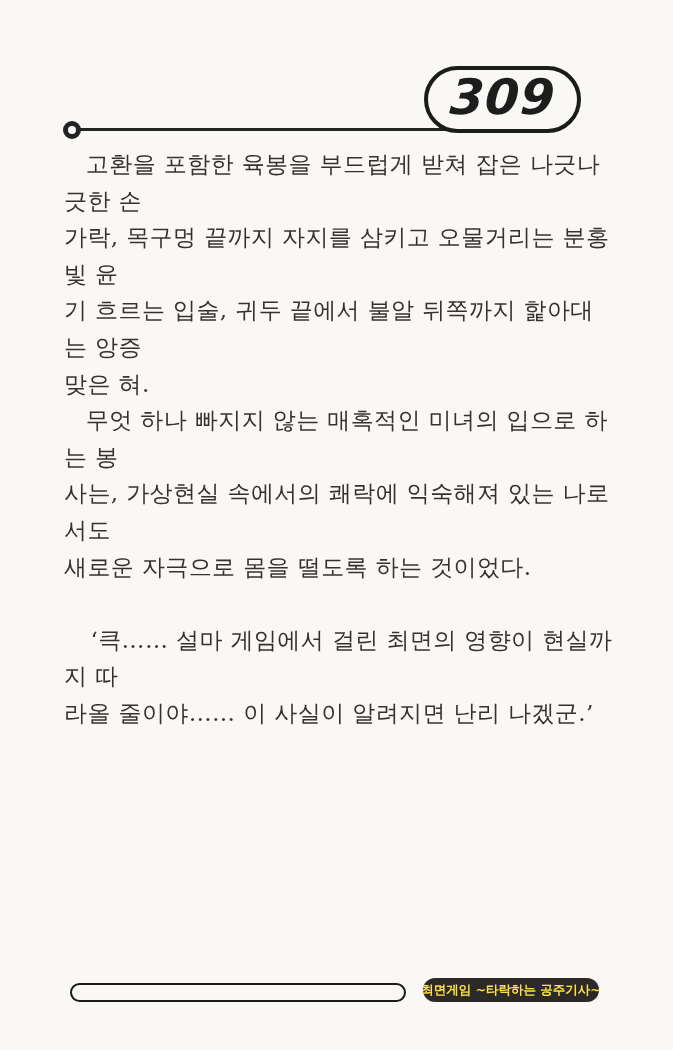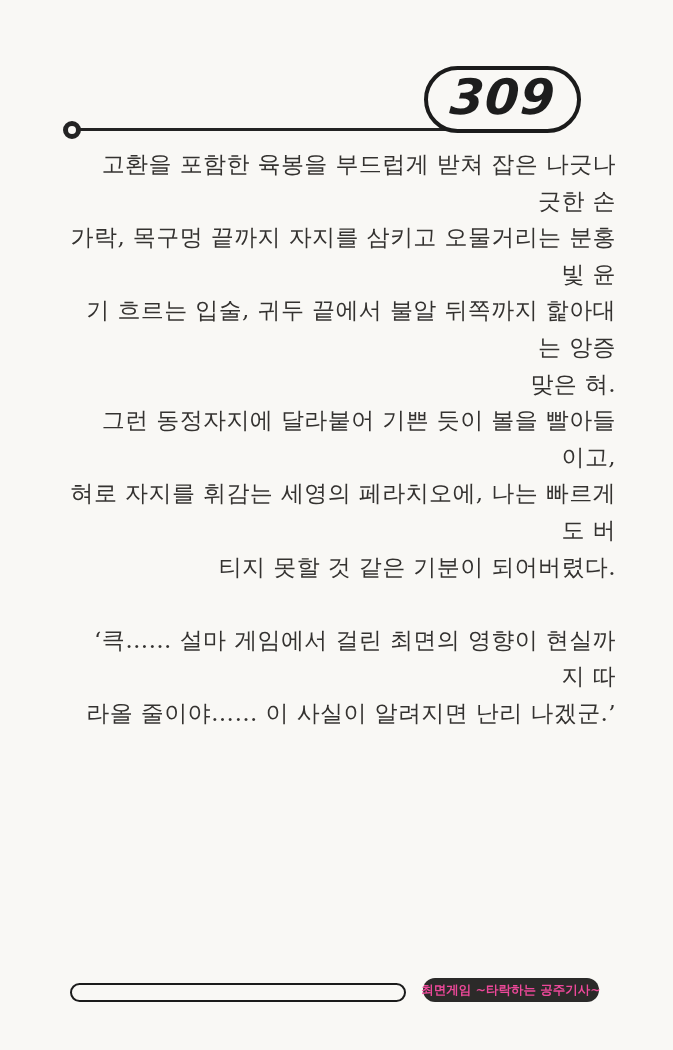--- a/index.html
+++ b/index.html
@@ -77,21 +77,20 @@
     width:552px;
     font-size:23px;
     line-height:36.6px;
     letter-spacing:0.4px;
     color:var(--ink);
   }
   .para{
     margin:0;
     white-space:pre-line;
     text-indent:0.95em;
-    text-align:right;
   }
   .para.gap{margin-top:36.6px;}
   .para.quote{text-indent:1.15em;}
 
   
   .footer-rule{
     position:absolute;
     left:70px;
     top:983px;
     width:332px;
@@ -110,21 +109,21 @@
     border-radius:12px;
     display:flex;
     align-items:center;
     justify-content:center;
   }
   .series-label{
     font-family:"DejaVu Sans","Liberation Sans",sans-serif;
     font-size:12.5px;
     font-weight:600;
     letter-spacing:0px;
-    color:#ec4899;
+    color:#fde047;
     white-space:nowrap;
   }
 </style>
 </head>
 <body>
 
 <div class="page">
 
   <div class="header">
     <span class="header-ring"></span>
@@ -132,23 +131,23 @@
     <div class="page-number-badge">
       <span class="page-number">309</span>
     </div>
   </div>
 
   <div class="body-text">
     <p class="para">고환을 포함한 육봉을 부드럽게 받쳐 잡은 나긋나긋한 손
 가락, 목구멍 끝까지 자지를 삼키고 오물거리는 분홍빛 윤
 기 흐르는 입술, 귀두 끝에서 불알 뒤쪽까지 핥아대는 앙증
 맞은 혀.</p>
-    <p class="para">그런 동정자지에 달라붙어 기쁜 듯이 볼을 빨아들이고,
-혀로 자지를 휘감는 세영의 페라치오에, 나는 빠르게도 버
-티지 못할 것 같은 기분이 되어버렸다.</p>
+    <p class="para">무엇 하나 빠지지 않는 매혹적인 미녀의 입으로 하는 봉
+사는, 가상현실 속에서의 쾌락에 익숙해져 있는 나로서도
+새로운 자극으로 몸을 떨도록 하는 것이었다.</p>
     <p class="para gap quote">‘큭…… 설마 게임에서 걸린 최면의 영향이 현실까지 따
 라올 줄이야…… 이 사실이 알려지면 난리 나겠군.’</p>
 
   </div>
 
   <div class="footer">
     <div class="footer-rule"></div>
     <div class="series-badge">
       <span class="series-label">최면게임 ~타락하는 공주기사~</span>
     </div>

